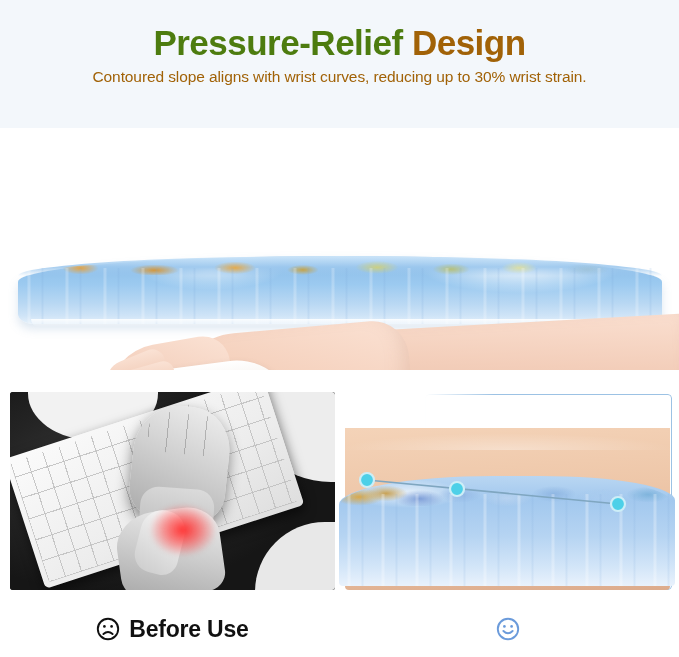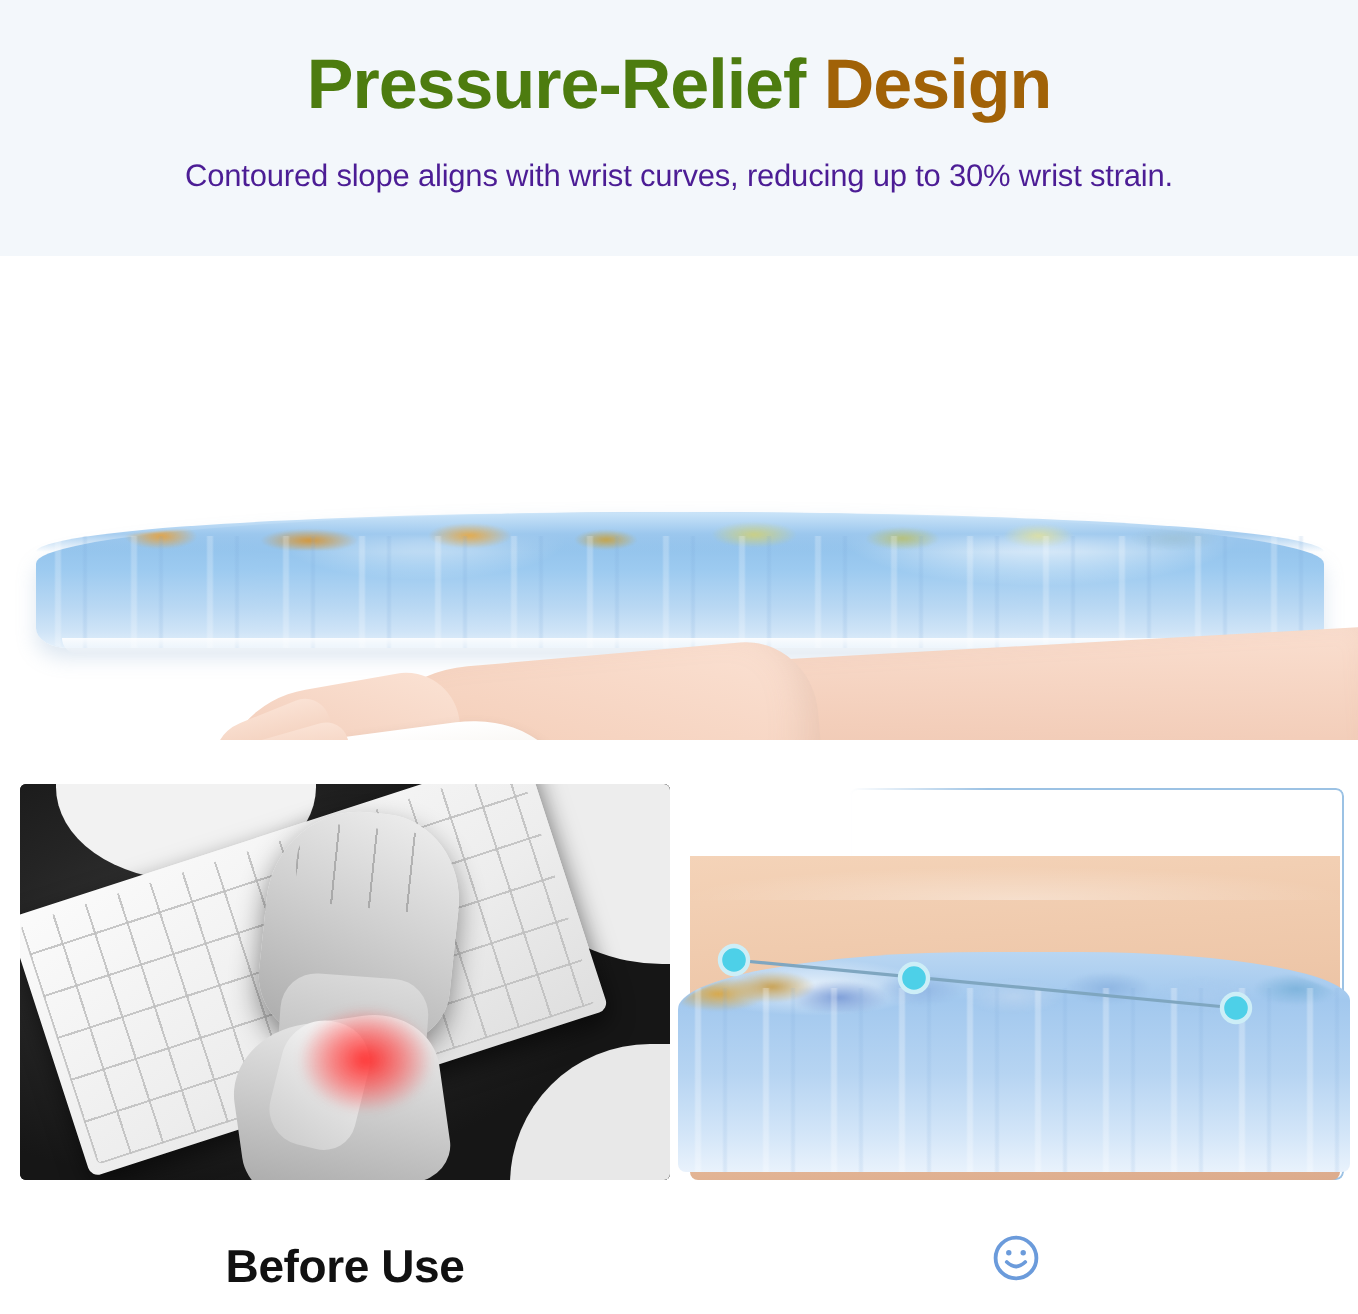--- a/index.html
+++ b/index.html
@@ -32,25 +32,25 @@
     font-size: 35px;
     font-weight: bold;
     letter-spacing: -0.5px;
     line-height: 42px;
     white-space: nowrap;
   }
   .title-accent { color: #4d7c0f; }
   .title-plain  { color: #a16207; }
   .header-sub {
     position: absolute;
-    left: 0; top: 80px;
+    left: 0; top: 68px;
     width: 679px;
     text-align: center;
     font-size: 15.5px;
-    color: #4c1d95;
+    color: #a16207;
     font-weight: 400;
     letter-spacing: -0.1px;
     white-space: nowrap;
   }
 
   
   .hero {
     position: absolute;
     left: 0; top: 128px;
     width: 679px;
@@ -358,21 +358,21 @@
     height: 32px;
     display: flex;
     align-items: center;
     justify-content: center;
     gap: 9px;
     font-size: 23px;
     font-weight: bold;
     letter-spacing: -0.2px;
     white-space: nowrap;
   }
-  .cap-left  { left: 10px;  width: 325px; color: #111111; flex-direction: column; }
+  .cap-left  { left: 10px;  width: 325px; color: #111111; }
   .cap-right { left: 345px; width: 325px; color: #6b9bdb; }
   .face { display: block; }
 </style>
 </head>
 <body>
 
 <div class="header">
   <div class="header-title">
     <span class="title-accent">Pressure-Relief</span>
     <span class="title-plain">Design</span>

